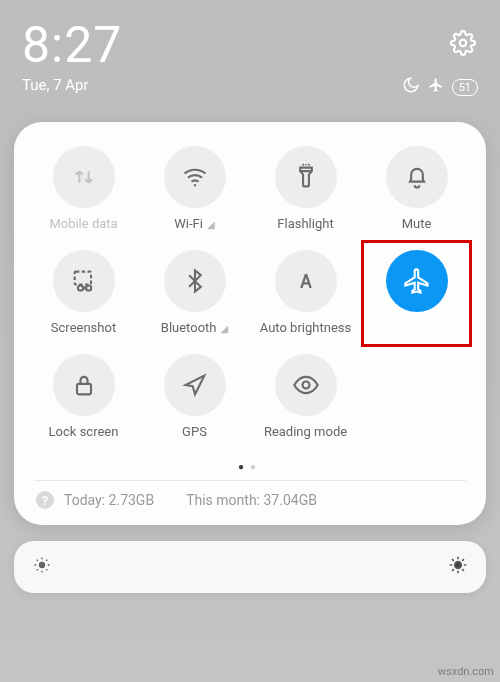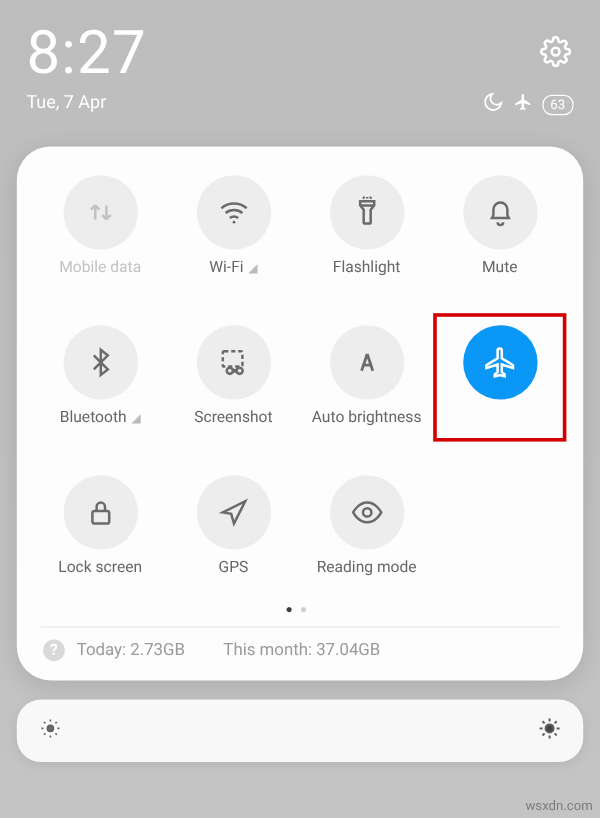--- a/index.html
+++ b/index.html
@@ -38,21 +38,21 @@
   .panel {
     margin: 14px 14px 0 14px;
     background:#fdfdfd;
     border-radius: 28px;
     padding: 24px 14px 10px 14px;
     box-shadow: 0 4px 20px rgba(0,0,0,0.12);
   }
   .grid {
     display:grid;
     grid-template-columns: repeat(4, 1fr);
-    row-gap: 40px;
+    row-gap: 19px;
   }
   .tile {
     display:flex;
     flex-direction:column;
     align-items:center;
     gap:8px;
     position:relative;
   }
   .circ {
     width:62px; height:62px;
@@ -102,21 +102,21 @@
       <span>
         <svg viewBox="0 0 24 24" width="18" height="18" stroke="#fff" fill="none" stroke-width="2">
             <path d="M21 13A9 9 0 1 1 11 3a7 7 0 0 0 10 10z"></path>
           </svg>
       </span>
       <span>
         <svg viewBox="0 0 24 24" width="16" height="16" fill="#fff">
             <path d="M21 14l-8-5V3.5a1.5 1.5 0 0 0-3 0V9l-8 5v2l8-2.5V19l-2 1.5V22l3.5-1 3.5 1v-1.5L13 19v-5.5l8 2.5z"></path>
           </svg>
       </span>
-      <span class="batt">63</span>
+      <span class="batt">51</span>
     </div>
   </div>
   <div class="gear">
     <svg viewBox="0 0 24 24" stroke-width="2">
         <circle cx="12" cy="12" r="3"></circle>
         <path d="M19.4 15a1.7 1.7 0 0 0 .34 1.87l.06.06a2 2 0 1 1-2.83 2.83l-.06-.06a1.7 1.7 0 0 0-1.87-.34 1.7 1.7 0 0 0-1 1.56V21a2 2 0 0 1-4 0v-.09a1.7 1.7 0 0 0-1.11-1.56 1.7 1.7 0 0 0-1.87.34l-.06.06a2 2 0 1 1-2.83-2.83l.06-.06a1.7 1.7 0 0 0 .34-1.87 1.7 1.7 0 0 0-1.56-1H3a2 2 0 0 1 0-4h.09a1.7 1.7 0 0 0 1.56-1.11 1.7 1.7 0 0 0-.34-1.87l-.06-.06a2 2 0 1 1 2.83-2.83l.06.06a1.7 1.7 0 0 0 1.87.34H9a1.7 1.7 0 0 0 1-1.56V3a2 2 0 0 1 4 0v.09a1.7 1.7 0 0 0 1 1.56 1.7 1.7 0 0 0 1.87-.34l.06-.06a2 2 0 1 1 2.83 2.83l-.06.06a1.7 1.7 0 0 0-.34 1.87V9a1.7 1.7 0 0 0 1.56 1H21a2 2 0 0 1 0 4h-.09a1.7 1.7 0 0 0-1.56 1z"></path>
       </svg>
   </div>
 </div>
 
@@ -156,36 +156,36 @@
         <svg viewBox="0 0 24 24">
             <path d="M18 16H6l1-2V10a5 5 0 0 1 10 0v4zM10 19a2 2 0 0 0 4 0"></path>
           </svg>
       </div>
       <div class="tlabel">Mute</div>
     </div>
 
     <div class="tile">
       <div class="circ">
         <svg viewBox="0 0 24 24">
-            <path d="M7 7l10 10-5 4V3l5 4L7 17"></path>
-          </svg>
-      </div>
-      <div class="tlabel"><span>Bluetooth</span><span class="tri">◢</span></div>
-    </div>
-
-    <div class="tile">
-      <div class="circ">
-        <svg viewBox="0 0 24 24">
             <rect x="4" y="4" width="14" height="11" rx="1" stroke-dasharray="3 2"></rect>
             <circle cx="9" cy="18" r="2.2"></circle>
             <circle cx="16" cy="18" r="2.2"></circle>
             <path d="M11 17l3 2M11 19l3-2"></path>
           </svg>
       </div>
       <div class="tlabel">Screenshot</div>
+    </div>
+
+    <div class="tile">
+      <div class="circ">
+        <svg viewBox="0 0 24 24">
+            <path d="M7 7l10 10-5 4V3l5 4L7 17"></path>
+          </svg>
+      </div>
+      <div class="tlabel"><span>Bluetooth</span><span class="tri">◢</span></div>
     </div>
 
     <div class="tile">
       <div class="circ">
         <svg viewBox="0 0 24 24">
             <path d="M12 6l-4 12M12 6l4 12M9.5 14h5" stroke-width="2"></path>
           </svg>
       </div>
       <div class="tlabel">Auto brightness</div>
     </div>

